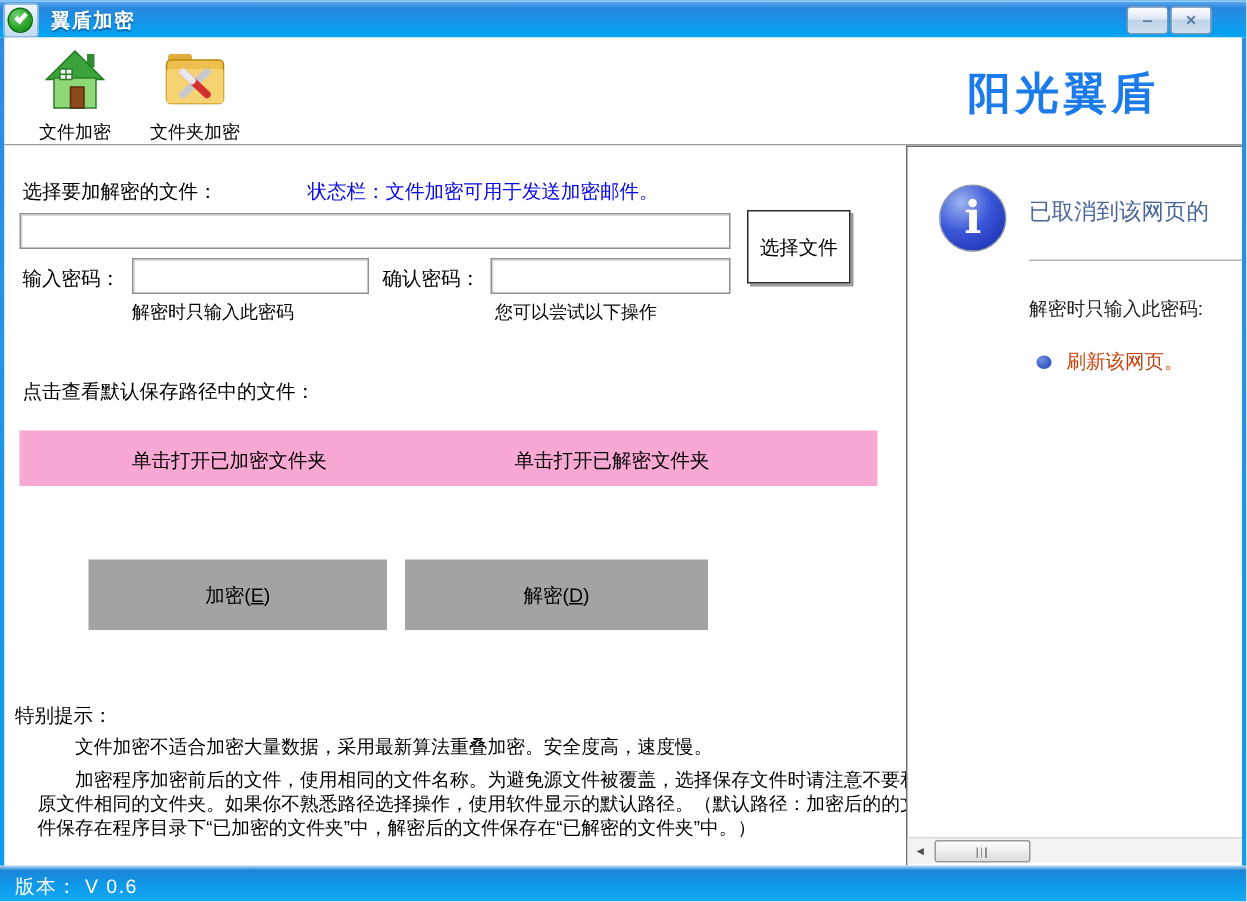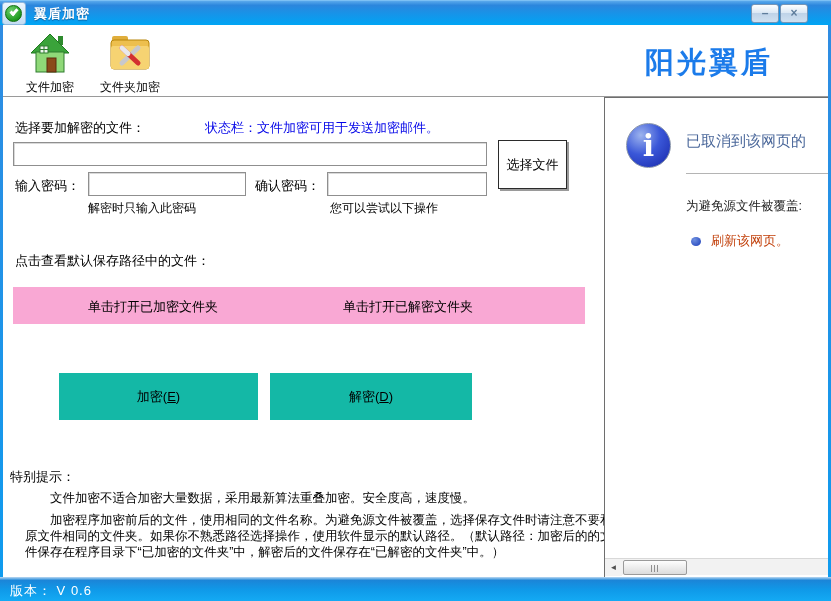--- a/index.html
+++ b/index.html
@@ -73,21 +73,21 @@
   #confirm-label { left:252px; top:80px; }
   #confirm-input { left:324px; top:75px; width:160px; height:24px; }
   .hint { position:absolute; font-size:12px; color:#000; white-space:nowrap; }
   #pwd-hint { left:85px; top:103px; }
   #confirm-hint { left:327px; top:103px; }
   #folders-heading { left:12px; top:155px; }
   #pink-bar { position:absolute; left:10px; top:190px; width:572px; height:37px; background:#f9a8d4; }
   .pink-link { position:absolute; top:11px; font-size:13px; color:#000; cursor:pointer; white-space:nowrap; }
   #open-enc { left:75px; } #open-dec { left:330px; }
   .cyan-btn {
-    position:absolute; top:276px; height:47px; background:#14b8a6; border:none;
+    position:absolute; top:276px; height:47px; background:#a3a3a3; border:none;
     font-size:13px; color:#000; cursor:pointer;
   }
   #encrypt-btn { left:56px; width:199px; }
   #decrypt-btn { left:267px; width:202px; }
   .cyan-btn .u { text-decoration:underline; }
   #tips-heading { left:7px; top:371px; }
   .tip-para {
     position:absolute; left:22px; width:590px; font-size:12.5px; color:#000;
     line-height:16px; text-indent:2em;
   }
@@ -217,21 +217,21 @@
     <div class="tip-para" id="tip1">文件加密不适合加密大量数据，采用最新算法重叠加密。安全度高，速度慢。</div>
     <div class="tip-para" id="tip2">加密程序加密前后的文件，使用相同的文件名称。为避免源文件被覆盖，选择保存文件时请注意不要和原文件相同的文件夹。如果你不熟悉路径选择操作，使用软件显示的默认路径。（默认路径：加密后的的文件保存在程序目录下“已加密的文件夹”中，解密后的文件保存在“已解密的文件夹”中。）</div>
   </div>
 
   <div id="browser-panel">
     <div id="info-icon">
       <span class="i-glyph">i</span>
     </div>
     <span id="err-heading">已取消到该网页的</span>
     <div id="err-divider"></div>
-    <span id="try-label">为避免源文件被覆盖:</span>
+    <span id="try-label">解密时只输入此密码:</span>
     <span id="refresh-bullet"></span>
     <span id="refresh-link">刷新该网页。</span>
 
     <div id="hscroll">
       <div id="hscroll-left">◄</div>
       <div id="hscroll-thumb">
           <span class="grip"></span>
         </div>
     </div>
   </div>

